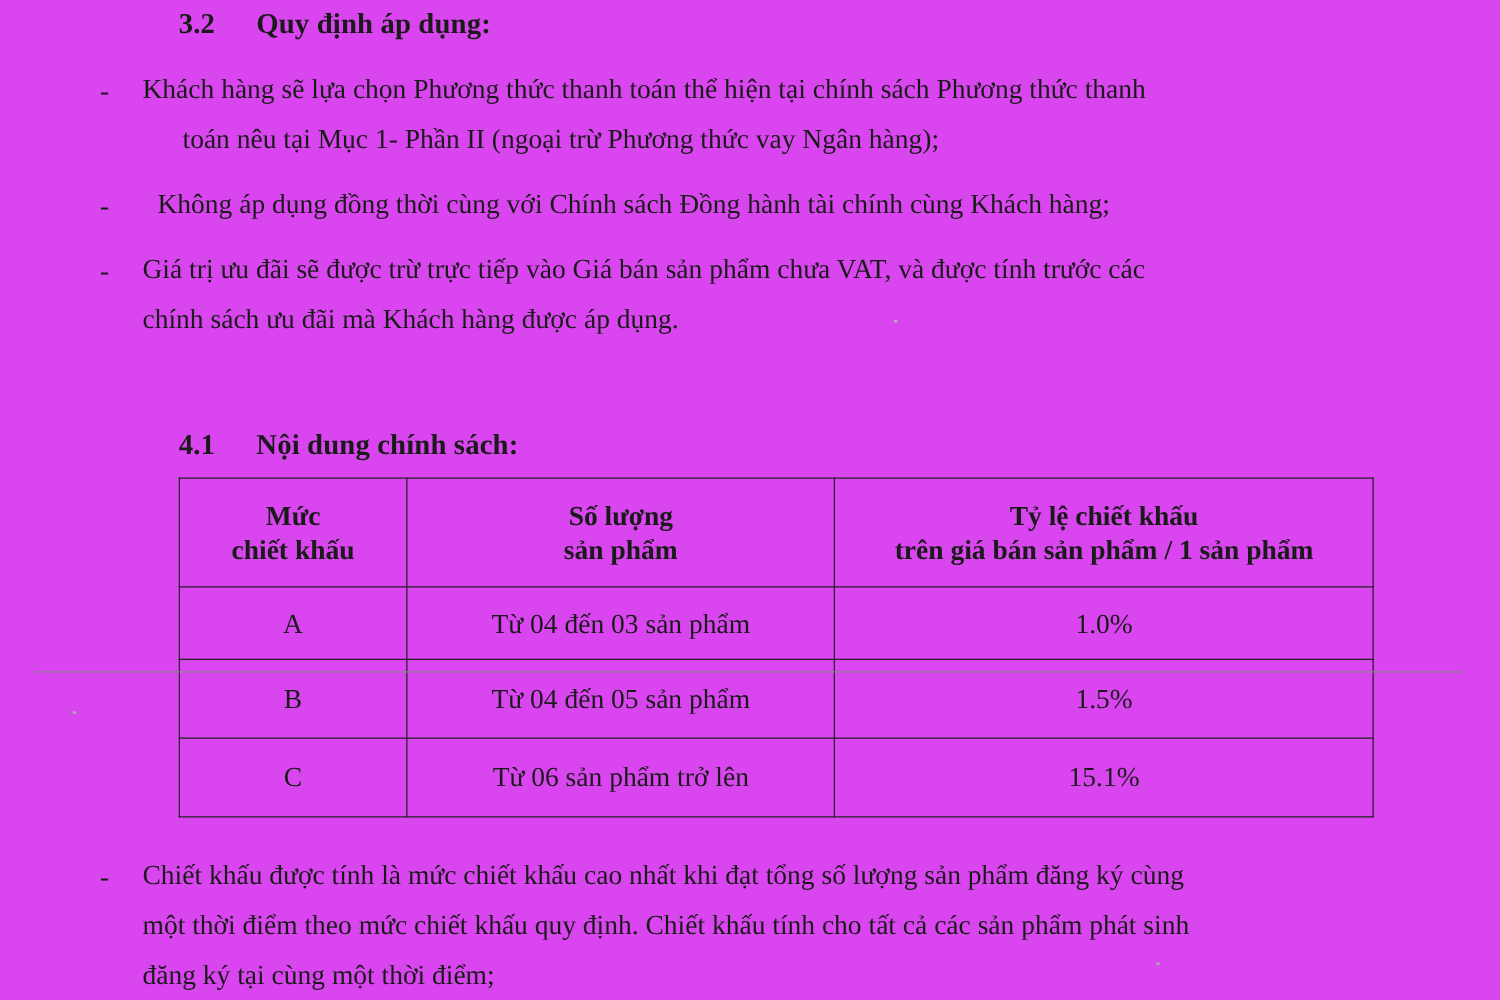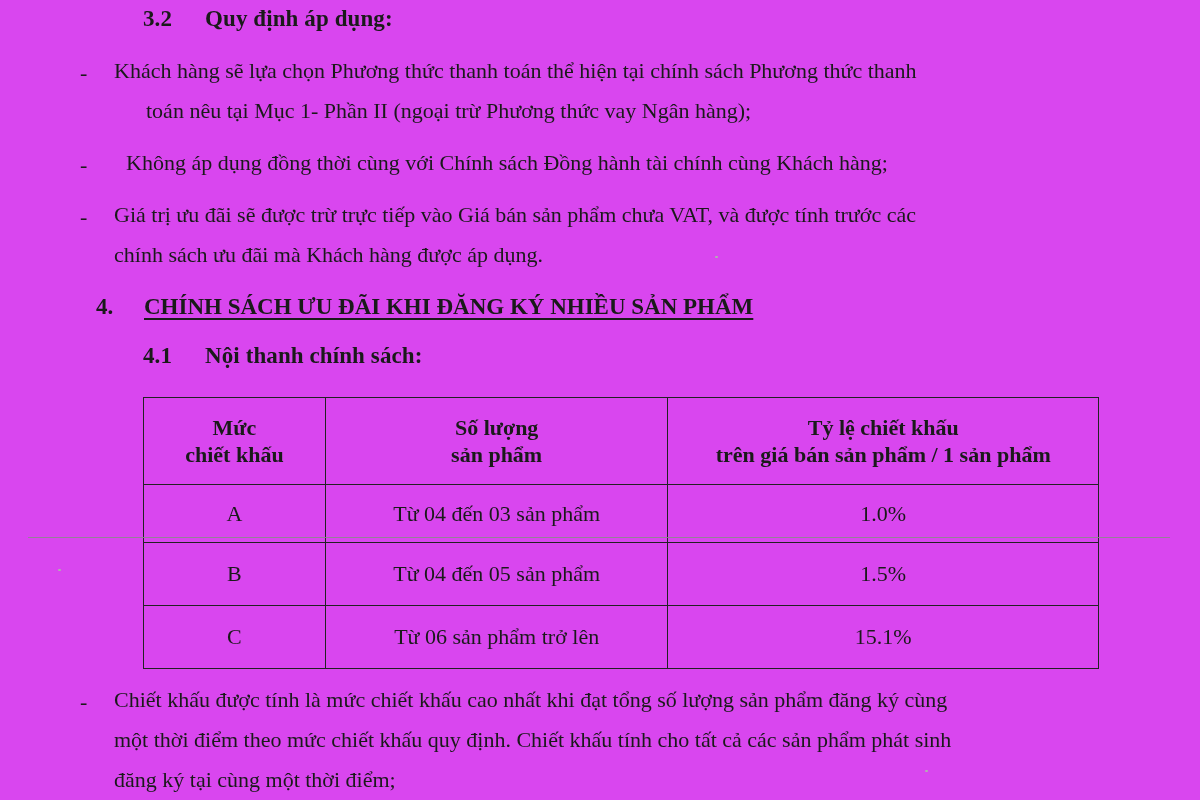--- a/index.html
+++ b/index.html
@@ -48,21 +48,21 @@
     .section-heading .num { display: inline-block; width: 48px; }
     .section-heading .title {
       text-decoration: underline;
       text-underline-offset: 4px;
       text-decoration-thickness: 2px;
     }
 
     table.discount {
       position: absolute;
       left: 143px;
-      top: 397px;
+      top: 382px;
       width: 956px;
       border-collapse: collapse;
       font-size: 22px;
     }
     table.discount td, table.discount th {
       border: 1.6px solid #222;
       text-align: center;
       vertical-align: middle;
       padding: 0;
     }
@@ -114,26 +114,23 @@
     <span class="bullet-dash" style="top:152px;">-</span>
     <span class="para-line" style="top:150px;margin-left:12px;">Không áp dụng đồng thời cùng với Chính sách Đồng hành tài chính cùng Khách hàng;</span>
   </div>
 
   <div>
     <span class="bullet-dash" style="top:204px;">-</span>
     <span class="para-line" style="top:202px;">Giá trị ưu đãi sẽ được trừ trực tiếp vào Giá bán sản phẩm chưa VAT, và được tính trước các</span>
     <span class="para-line" style="top:242px;">chính sách ưu đãi mà Khách hàng được áp dụng.</span>
   </div>
 
-  <div class="abs section-heading" style="left:96px; top:294px;">
-    <span class="num">4.</span><span class="title">CHÍNH SÁCH ƯU ĐÃI KHI ĐĂNG KÝ NHIỀU SẢN PHẨM</span>
-  </div>
 
   <div class="abs subheading" style="left:143px; top:343px;">
-    <span class="num">4.1</span><span>Nội thanh chính sách:</span>
+    <span class="num">4.1</span><span>Nội dung chính sách:</span>
   </div>
 
   <table class="discount">
     <colgroup>
       <col class="c1">
         <col class="c2">
         <col class="c3">
     </colgroup>
     <thead>
       <tr>

